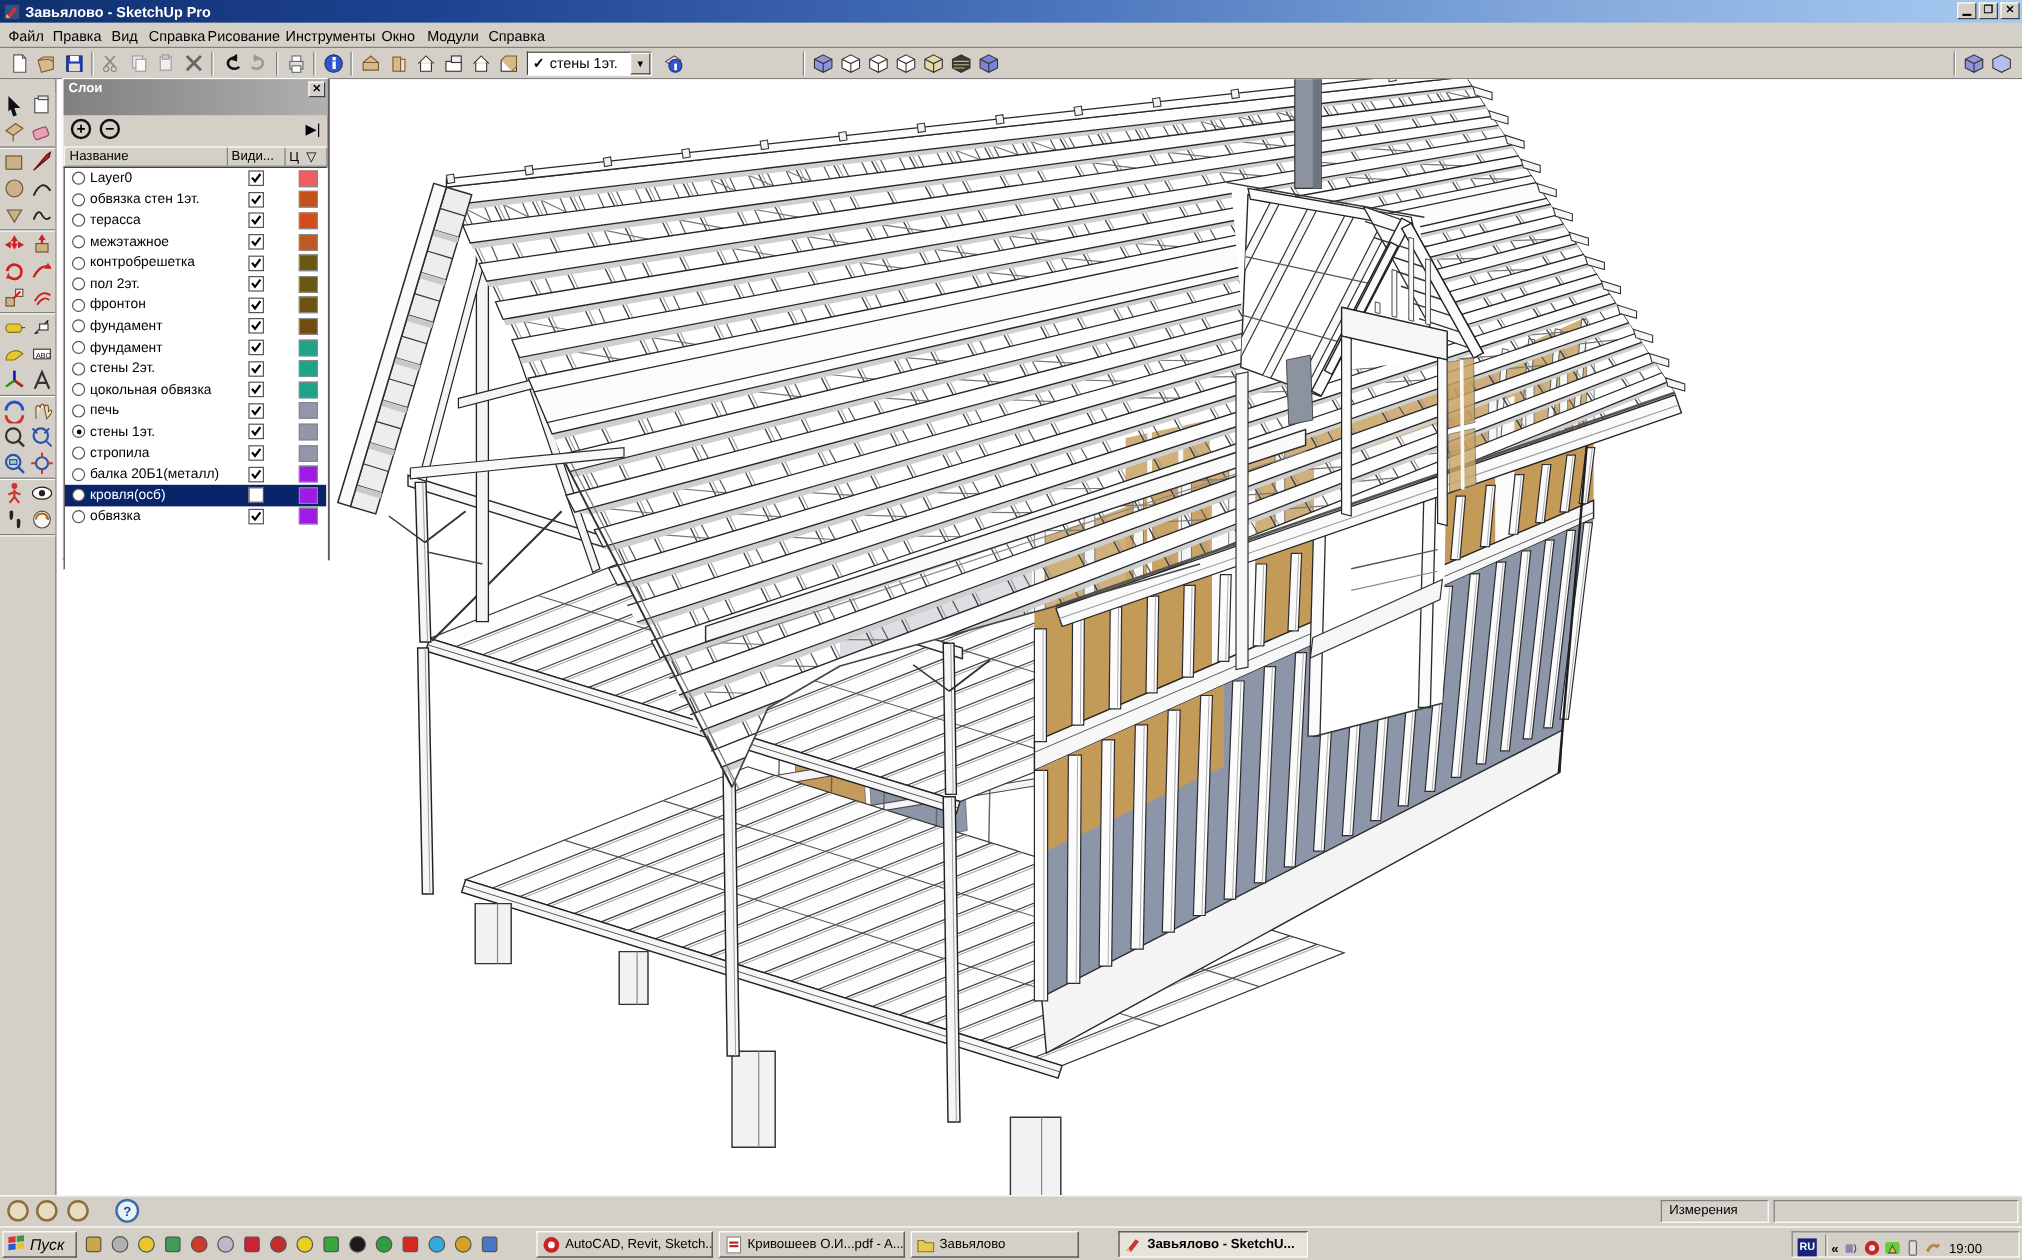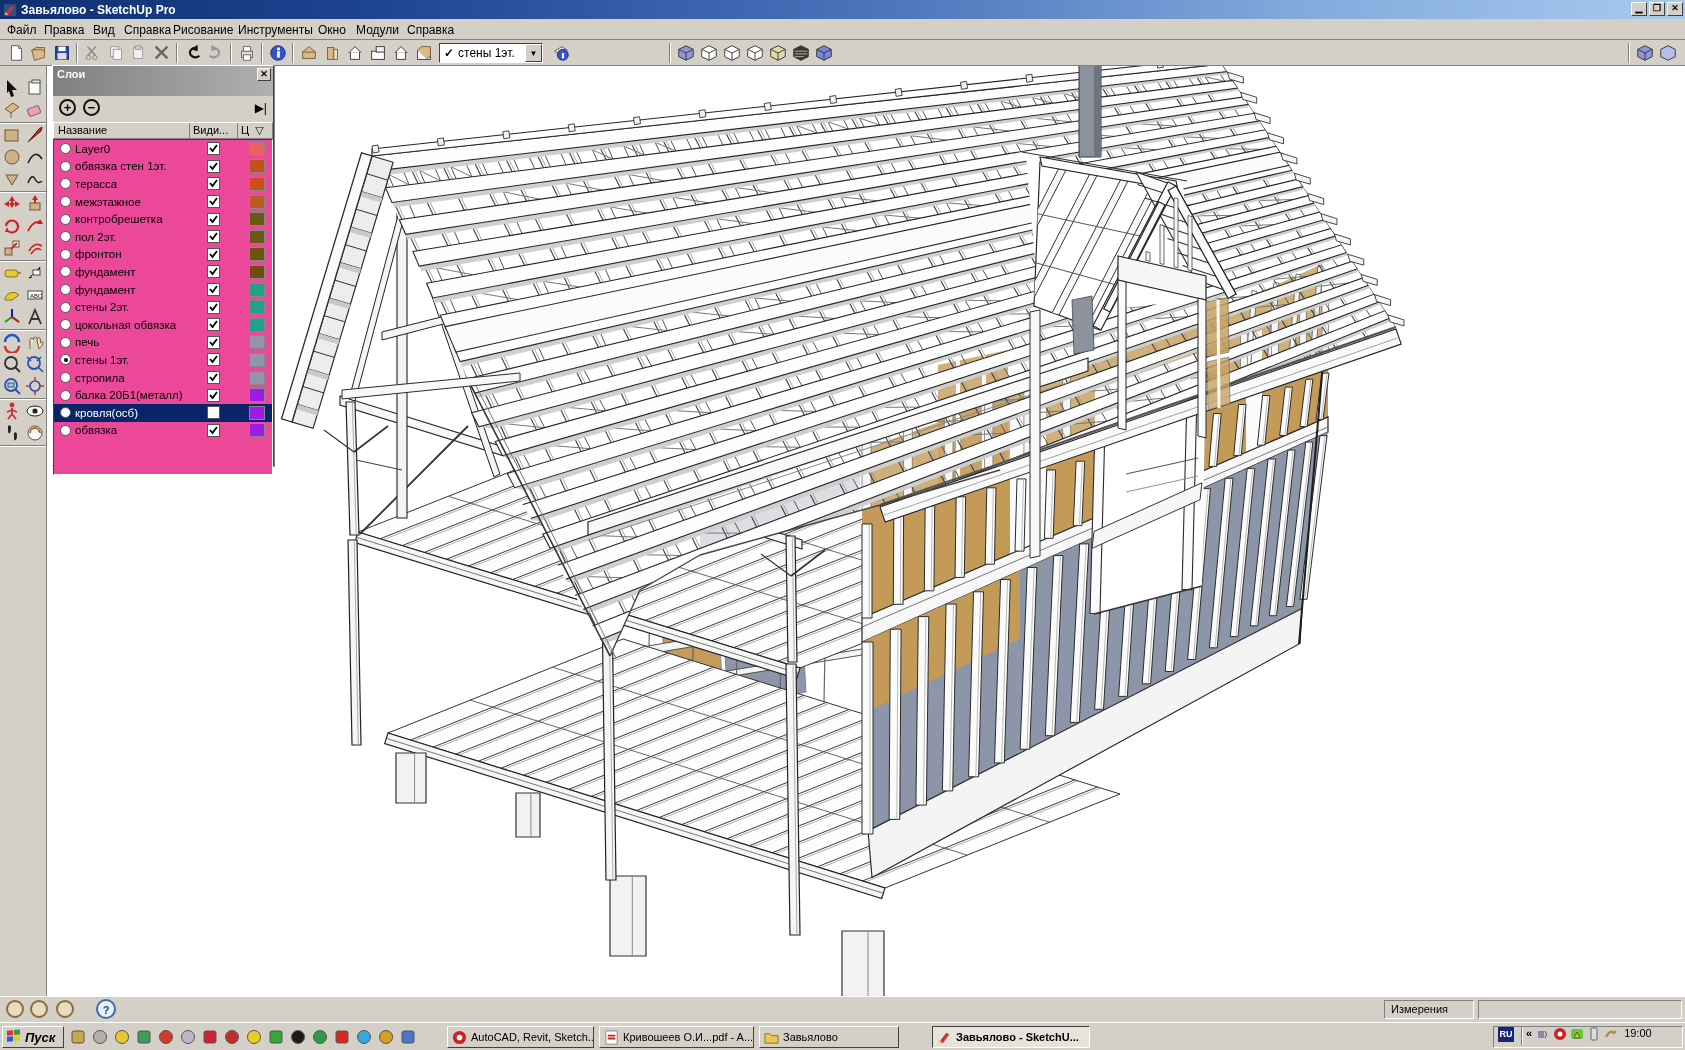--- a/index.html
+++ b/index.html
@@ -21,40 +21,40 @@
 .panel{position:absolute;left:52px;top:65px;width:222px;height:401px;background:#d4d0c8;border:1px solid;border-color:#fff #404040 #404040 #fff;box-shadow:1px 1px 0 #808080}
 .ptitle{height:30px;background:linear-gradient(90deg,#808080,#b0b0b0);color:#fff;font-size:11px;font-weight:bold;padding:2px 4px;position:relative}
 .pclose{position:absolute;right:2px;top:2px;width:14px;height:13px;background:#d4d0c8;border:1px solid;border-color:#fff #404040 #404040 #fff;color:#000;font-size:9px;line-height:11px;text-align:center;font-weight:bold}
 .pbtns{height:26px;position:relative}
 .pcirc{position:absolute;top:3px;width:17px;height:17px;border:2px solid #111;border-radius:50%;font-size:13px;line-height:13px;text-align:center;font-weight:bold}
 .parrow{position:absolute;right:6px;top:5px;font-size:12px}
 .phead{height:17px;border:1px solid;border-color:#fff #808080 #808080 #fff;background:#d4d0c8;font-size:11px;display:flex}
 .phead .c1{width:136px;padding:1px 4px;border-right:1px solid #808080}
 .phead .c2{width:48px;padding:1px 3px;border-right:1px solid #808080}
 .phead .c3{width:34px;padding:1px 3px}
-.plist{background:#ec4899;height:336px;border:1px solid;border-color:#404040 #fff #fff #404040;overflow:hidden}
+.plist{background:#ffffff;height:336px;border:1px solid;border-color:#404040 #fff #fff #404040;overflow:hidden}
 .lrow{height:17.6px;display:flex;align-items:center;font-size:11.5px;color:#000}
 .lrow.sel{background:#0a246a;color:#fff}
 .radio{width:11px;height:11px;border:1px solid #555;border-radius:50%;margin:0 4px 0 6px;background:#fff;position:relative;flex:none}
 .rdot{position:absolute;left:3px;top:3px;width:4px;height:4px;background:#000;border-radius:50%}
 .lname{width:118px;white-space:nowrap;overflow:hidden}
 .chk{width:13px;height:13px;background:#fff;border:1px solid #555;margin-left:14px;flex:none;display:flex;align-items:center;justify-content:center}
 .sw{width:16px;height:14px;margin-left:29px;flex:none;border:1px solid #888}
 .statusbar{position:absolute;left:0;top:996px;width:1685px;height:26px;background:#d4d0c8;border-top:1px solid #fff;font-size:11px}
 .scirc{position:absolute;top:3px;width:18px;height:18px;border-radius:50%;border:2px solid #8a6d3b;background:#e8dcc0}
 .measure{position:absolute;right:211px;top:3px;width:90px;height:19px;border:1px solid;border-color:#808080 #fff #fff #808080;padding:2px 6px}
 .mbox{position:absolute;right:3px;top:3px;width:204px;height:19px;border:1px solid;border-color:#808080 #fff #fff #808080}
 .taskbar{position:absolute;left:0;top:1022px;width:1685px;height:28px;background:#d4d0c8;border-top:1px solid #fff}
-.startbtn{position:absolute;left:2px;top:3px;width:62px;height:22px;background:#d4d0c8;border:1px solid;border-color:#fff #404040 #404040 #fff;display:flex;align-items:center;font-weight:bold;font-size:13px;font-style:italic}
+.startbtn{position:absolute;left:2px;top:3px;width:62px;height:22px;background:#d4d0c8;border:1px solid;border-color:#fff #404040 #404040 #fff;display:flex;align-items:center;font-weight:normal;font-size:13px;font-style:italic}
 .qlbar{position:absolute;left:70px;top:6px;display:flex;gap:6px}
 .qli{width:16px;height:16px}
 .taskbtn{position:absolute;top:3px;height:22px;background:#d4d0c8;border:1px solid;border-color:#fff #404040 #404040 #fff;font-size:11px;display:flex;align-items:center;padding:0 4px;white-space:nowrap;overflow:hidden}
 .taskbtn.active{border-color:#404040 #fff #fff #404040;background:#e6e3db;font-weight:bold}
 .tbicon{width:15px;height:15px;margin-right:4px;flex:none}
-.tray{position:absolute;right:2px;top:3px;width:190px;height:22px;border:1px solid;border-color:#808080 #fff #fff #808080;display:flex;align-items:flex-start;font-size:11px}
+.tray{position:absolute;right:2px;top:3px;width:190px;height:22px;border:1px solid;border-color:#808080 #fff #fff #808080;display:flex;align-items:flex-end;font-size:11px}
 .rubox{width:16px;height:15px;background:#16247a;color:#fff;font-size:9px;font-weight:bold;text-align:center;line-height:15px;margin:0 4px}
 .trayicons{display:flex;gap:3px;align-items:center}
 .clock{margin-left:6px;font-size:11px}
 </style></head><body>
 
 <div class="titlebar">
  <svg class="tico" viewBox="0 0 16 16">
       <rect x="1" y="1" width="14" height="14" fill="#fff" opacity="0.15"></rect>
       <path d="M2,13 L10,3 L13,5 L6,14 Z" fill="#c33"></path>
       <path d="M2,13 l4,1 -3,-4 Z" fill="#e8b878"></path>

